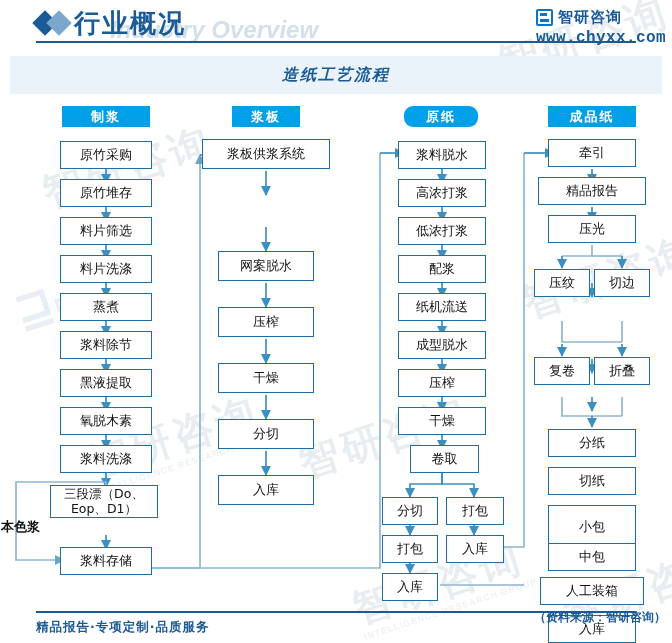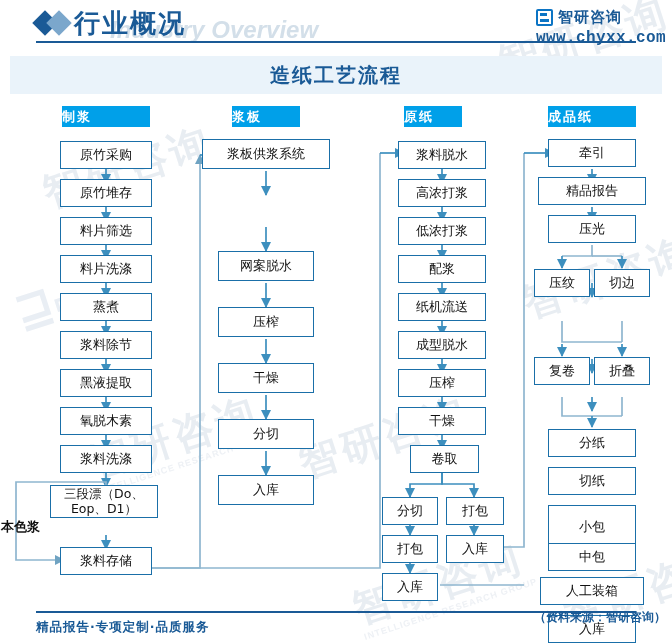--- a/index.html
+++ b/index.html
@@ -39,29 +39,29 @@
                       background:#0b74c4; }
   #brand-name { font-size:15px; color:#1a5a96; font-weight:bold;
                 font-family:"DejaVu Sans",sans-serif; letter-spacing:1px; }
   #brand-url { font-size:16px; color:#1a5a96; margin-top:2px; letter-spacing:.4px;
                font-family:Liberation Mono, monospace; font-weight:bold; }
 
   
   #title-band { position:absolute; left:10px; top:56px; width:652px; height:38px;
                 background:#eaf3fa; z-index:4; }
   #title-text { position:absolute; left:0; top:0; width:652px; line-height:38px;
-                text-align:center; font-size:20px; font-weight:bold; color:#1a5a96;
-                font-family:"DejaVu Sans",sans-serif; letter-spacing:2px; }
+                text-align:center; font-size:16px; font-weight:bold; color:#1a5a96;
+                font-family:"DejaVu Sans",sans-serif; letter-spacing:2px;font-style:italic; }
 
   
   #canvas { position:absolute; left:0; top:94px; width:672px; height:516px; z-index:3; }
   svg.wires { position:absolute; left:0; top:0; width:672px; height:516px; }
 
   .colhdr { position:absolute; background:#00a0e9; color:#fff; font-size:13px;
-            font-weight:bold; font-family:"DejaVu Sans",sans-serif;
+            font-weight:bold; text-align:center; font-family:"DejaVu Sans",sans-serif;
             letter-spacing:2px; height:21px; line-height:21px; }
 
   .node { position:absolute; border:1.6px solid #1a6fa8; background:#fff;
           color:#111; font-size:13px; text-align:center;
           font-family:"DejaVu Sans",sans-serif; display:flex;
           align-items:center; justify-content:center; line-height:1.15; z-index:3; }
   .node.tall { font-size:12.5px; }
 
   .sidelabel { position:absolute; font-size:13px; color:#111; font-weight:bold;
                font-family:"DejaVu Sans",sans-serif; z-index:3; white-space:nowrap; }
@@ -192,21 +192,21 @@
       <path d="M562,162 L562,174"></path>
       <path d="M622,162 L622,174"></path>
       <path d="M562,250 L562,262"></path>
       <path d="M622,250 L622,262"></path>
       <path d="M592,322 L592,333"></path>
     </g>
   </svg>
 
   <div class="colhdr" style="left:62px; top:12px; width:88px;">制浆</div>
   <div class="colhdr" style="left:232px; top:12px; width:68px;">浆板</div>
-  <div class="colhdr" style="left:404px; top:12px; width:58px;">原纸</div>
+  <div class="colhdr" style="left:404px; top:12px; width:74px;border-radius:9px;">原纸</div>
   <div class="colhdr" style="left:548px; top:12px; width:88px;">成品纸</div>
 
   <div class="node" style="left:60px; top:47px; width:92px; height:28px;">原竹采购</div>
   <div class="node" style="left:60px; top:85px; width:92px; height:28px;">原竹堆存</div>
   <div class="node" style="left:60px; top:123px; width:92px; height:28px;">料片筛选</div>
   <div class="node" style="left:60px; top:161px; width:92px; height:28px;">料片洗涤</div>
   <div class="node" style="left:60px; top:199px; width:92px; height:28px;">蒸煮</div>
   <div class="node" style="left:60px; top:237px; width:92px; height:28px;">浆料除节</div>
   <div class="node" style="left:60px; top:275px; width:92px; height:28px;">黑液提取</div>
   <div class="node" style="left:60px; top:313px; width:92px; height:28px;">氧脱木素</div>

